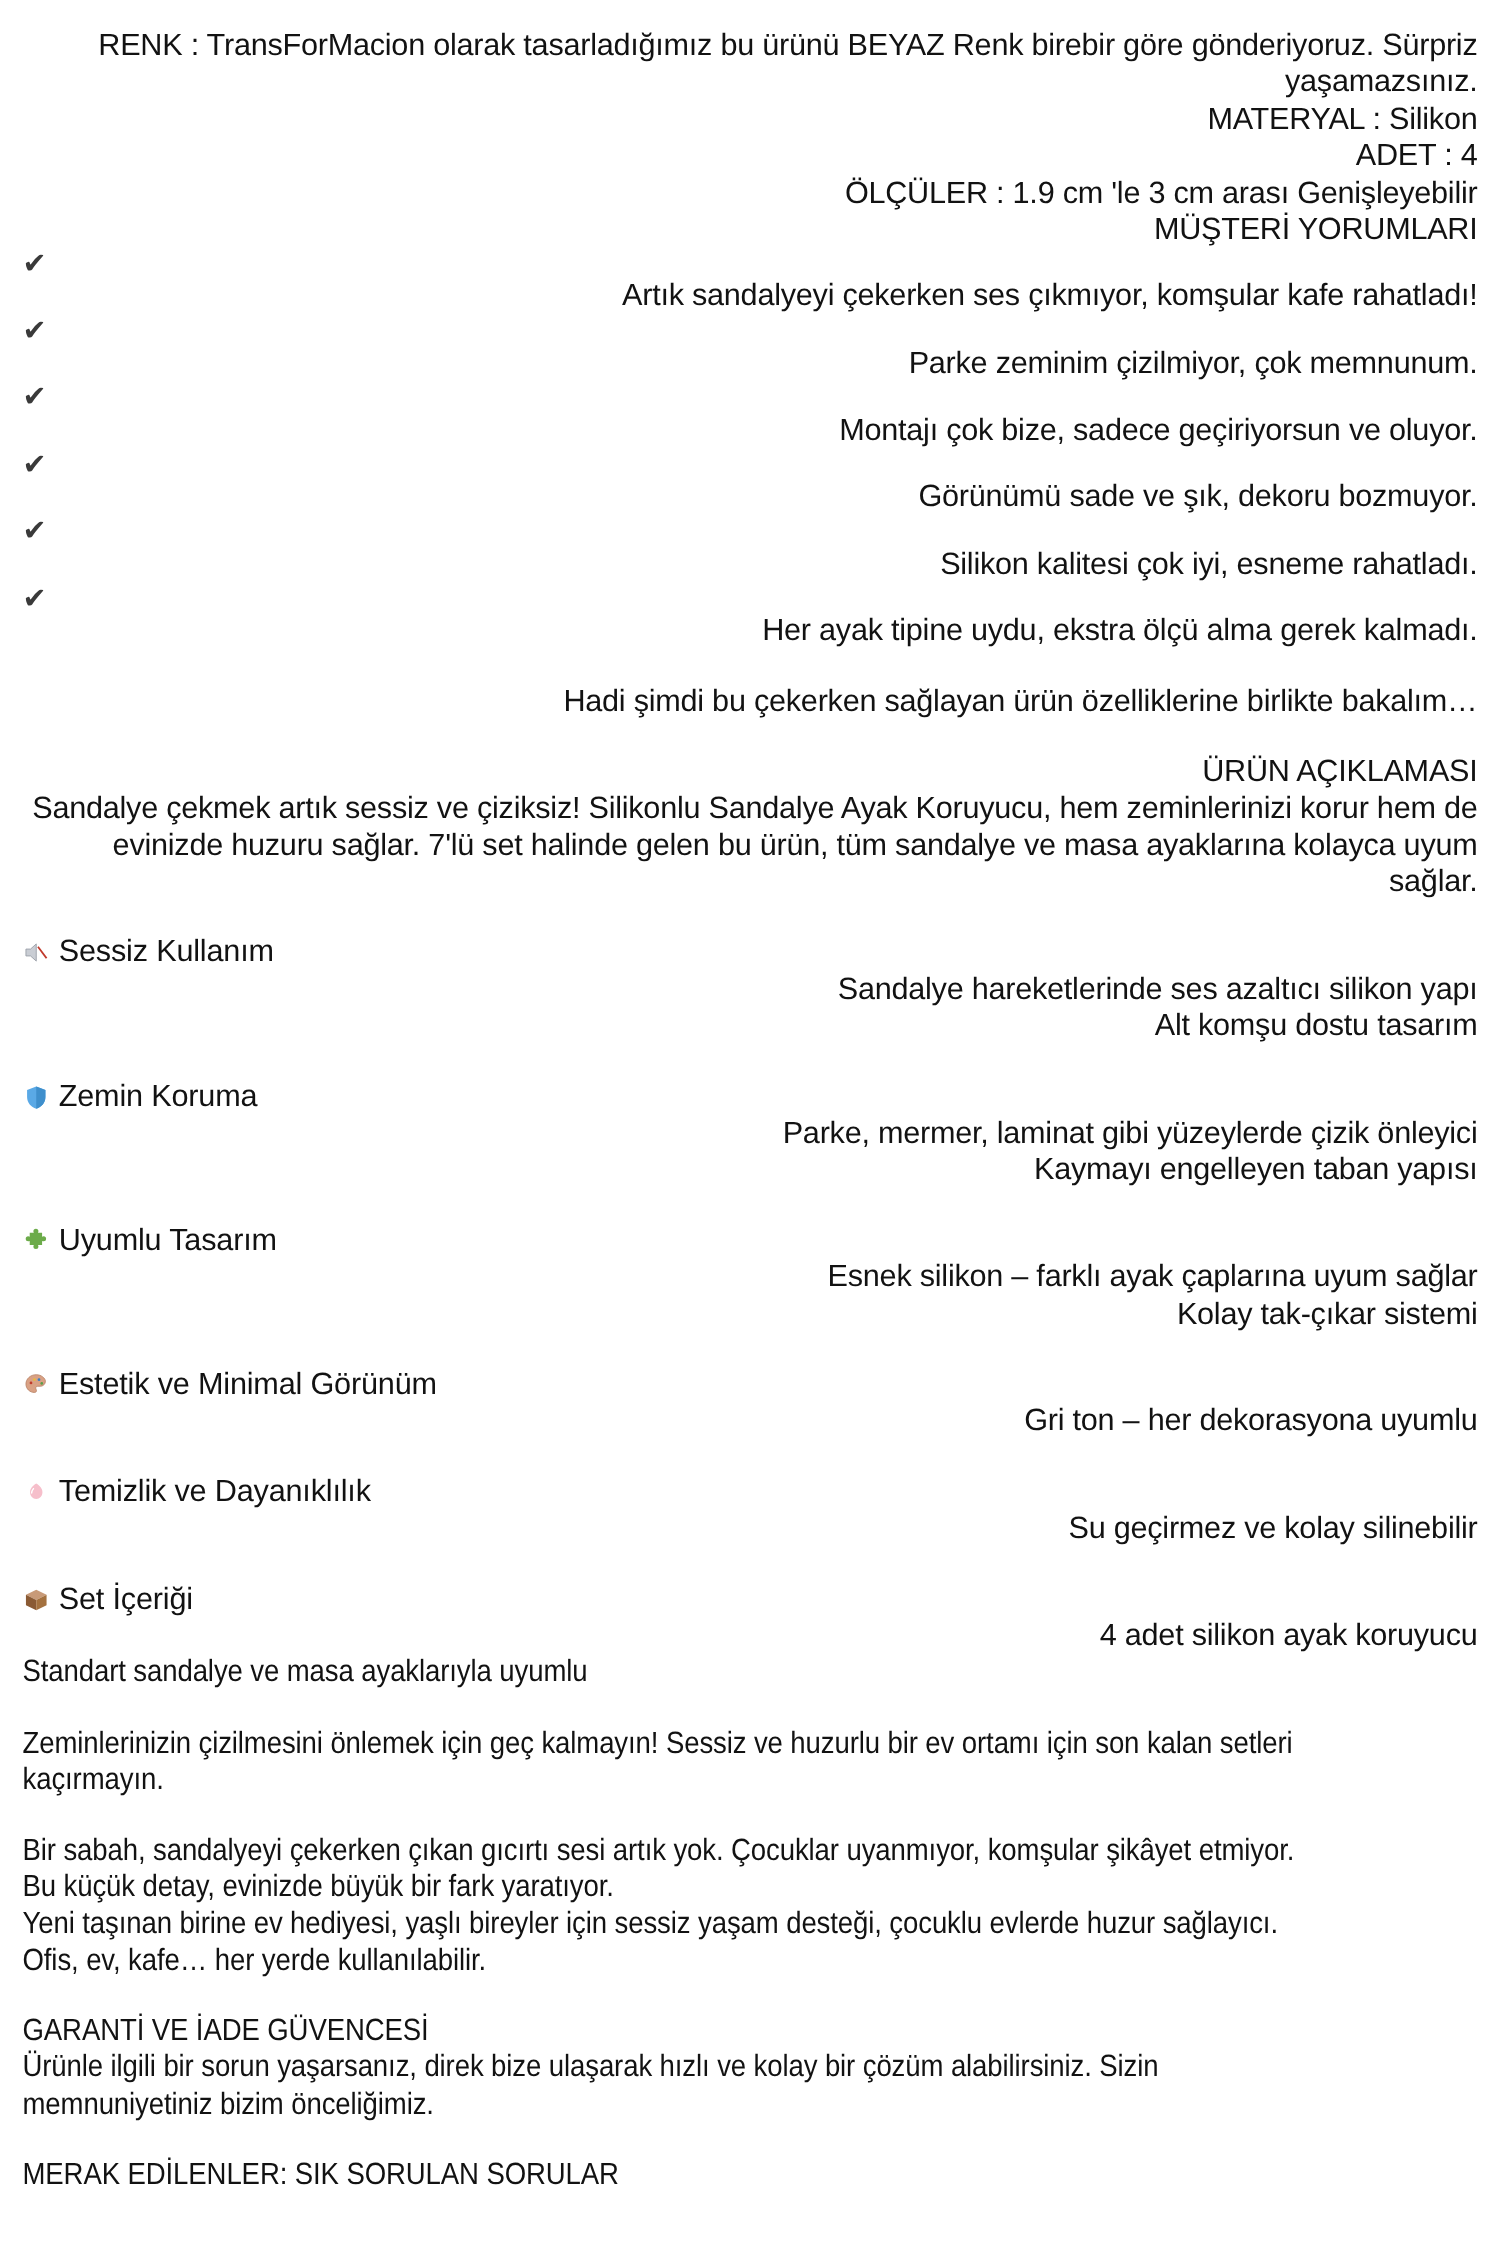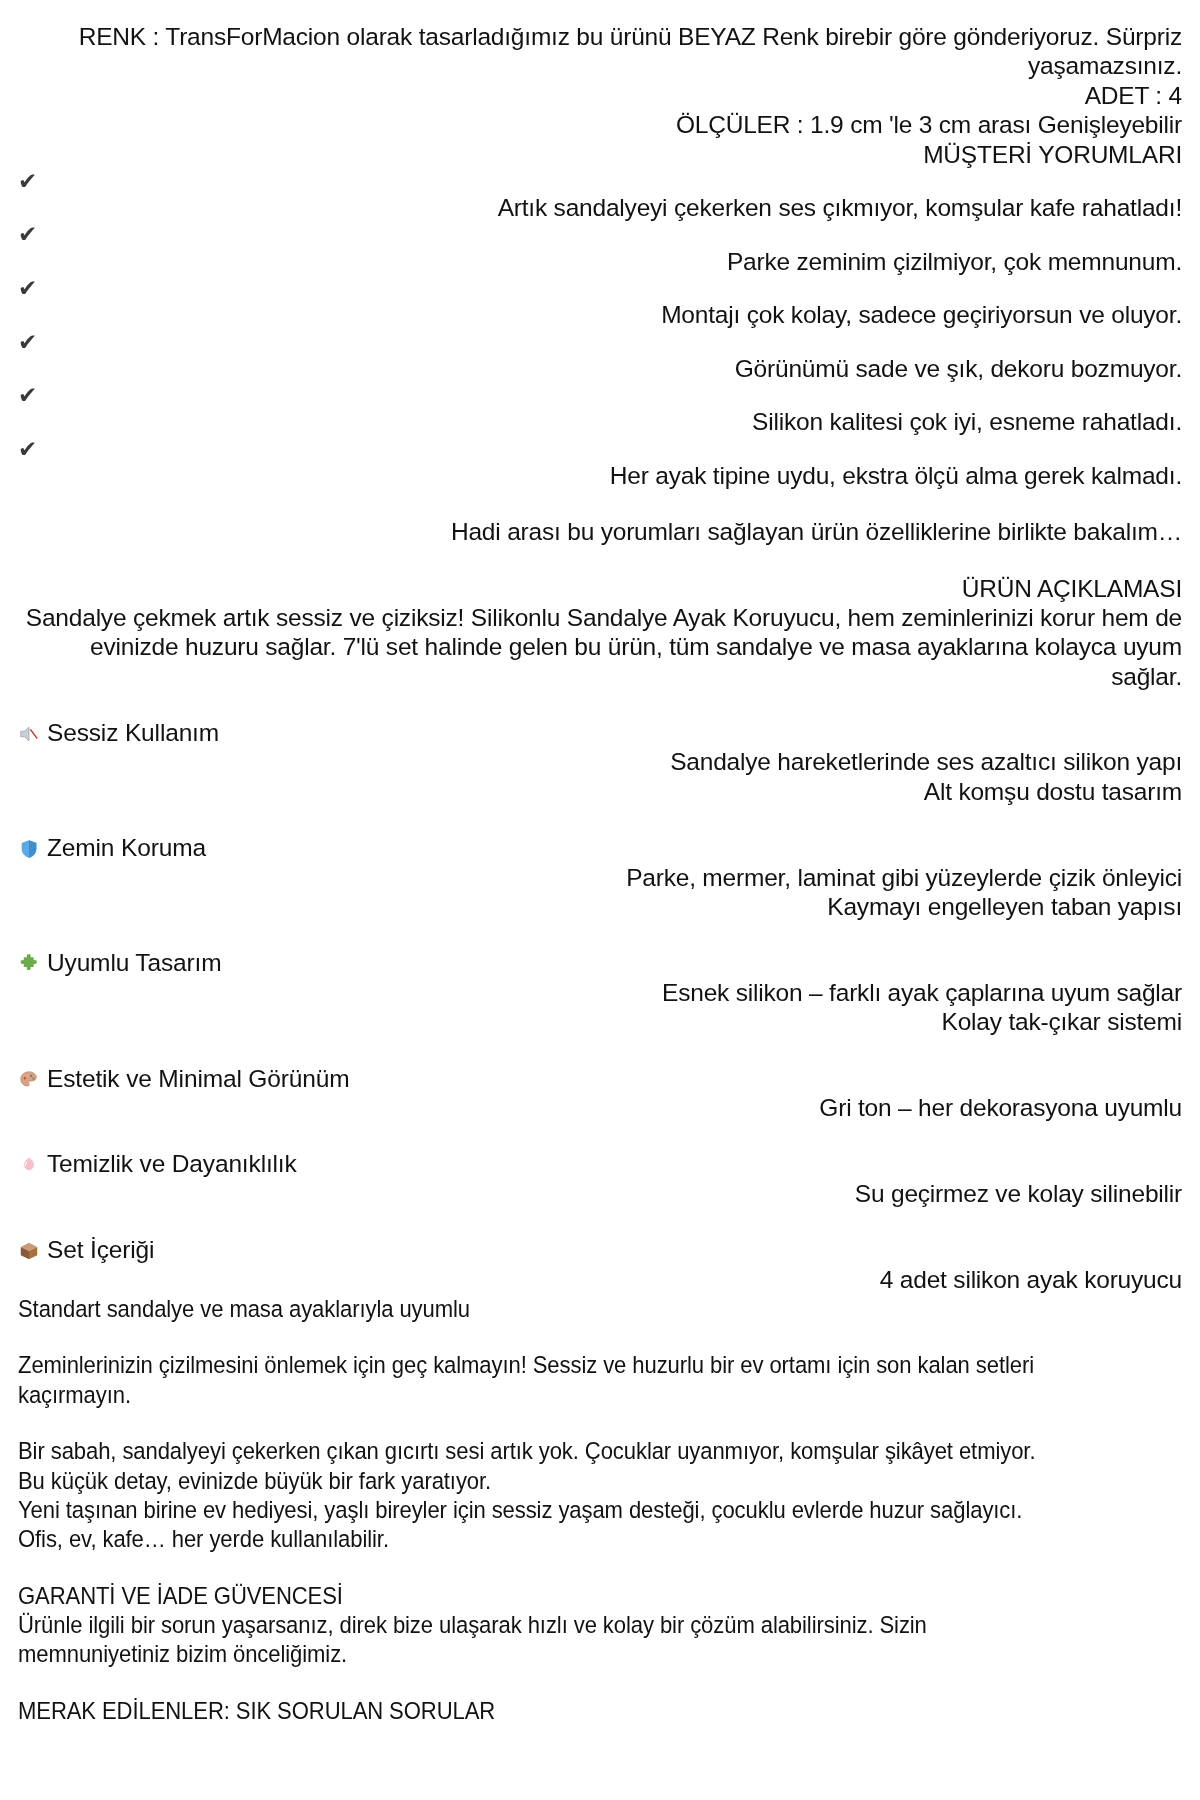--- a/index.html
+++ b/index.html
@@ -75,40 +75,41 @@
 </style>
 </head>
 <body>
 
 <div class="page">
   <div class="doc">
 
     <div class="seg-a">
 
       <span class="line">RENK : TransForMacion olarak tasarladığımız bu ürünü BEYAZ Renk birebir göre gönderiyoruz. Sürpriz yaşamazsınız.</span>
+      <span class="line">MATERYAL : Silikon</span>
       <span class="line">ADET : 4</span>
       <span class="line">ÖLÇÜLER : 1.9 cm 'le 3 cm arası Genişleyebilir</span>
 
       <span class="line">MÜŞTERİ YORUMLARI</span>
 
       <span class="check">✔</span>
       <span class="line">Artık sandalyeyi çekerken ses çıkmıyor, komşular kafe rahatladı!</span>
       <span class="check">✔</span>
       <span class="line">Parke zeminim çizilmiyor, çok memnunum.</span>
       <span class="check">✔</span>
-      <span class="line">Montajı çok kolay, sadece geçiriyorsun ve oluyor.</span>
+      <span class="line">Montajı çok bize, sadece geçiriyorsun ve oluyor.</span>
       <span class="check">✔</span>
       <span class="line">Görünümü sade ve şık, dekoru bozmuyor.</span>
       <span class="check">✔</span>
       <span class="line">Silikon kalitesi çok iyi, esneme rahatladı.</span>
       <span class="check">✔</span>
       <span class="line">Her ayak tipine uydu, ekstra ölçü alma gerek kalmadı.</span>
 
       <span class="spacer"></span>
-      <span class="line">Hadi arası bu yorumları sağlayan ürün özelliklerine birlikte bakalım…</span>
+      <span class="line">Hadi şimdi bu çekerken sağlayan ürün özelliklerine birlikte bakalım…</span>
 
       <span class="spacer"></span>
       <span class="line">ÜRÜN AÇIKLAMASI</span>
       <span class="line">Sandalye çekmek artık sessiz ve çiziksiz! Silikonlu Sandalye Ayak Koruyucu, hem zeminlerinizi korur hem de evinizde huzuru sağlar. 7'lü set halinde gelen bu ürün, tüm sandalye ve masa ayaklarına kolayca uyum sağlar.</span>
 
       <span class="spacer"></span>
       <span class="feature-head"><span class="ico"><svg viewBox="0 0 24 24">
               <polygon points="3,9 7,9 12,4.5 12,19.5 7,15 3,15" fill="#c9cdd4" stroke="#9aa0a8" stroke-width="0.8"></polygon>
               <line x1="13.5" y1="7" x2="21" y2="17" stroke="#c0392b" stroke-width="1.6"></line>
             </svg></span><span>Sessiz Kullanım</span></span>

